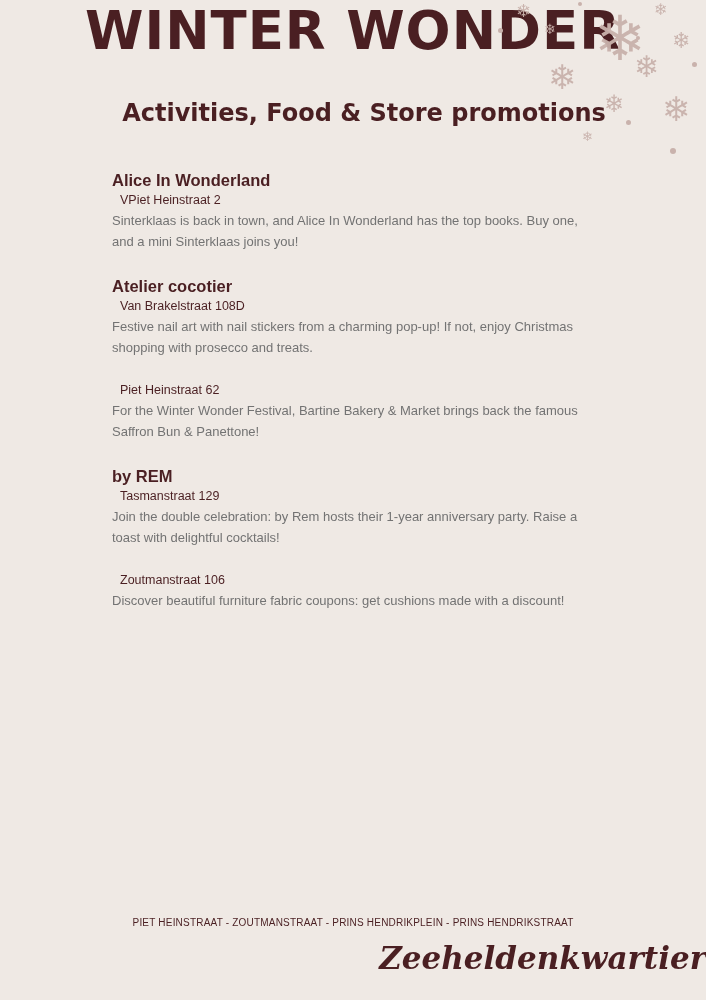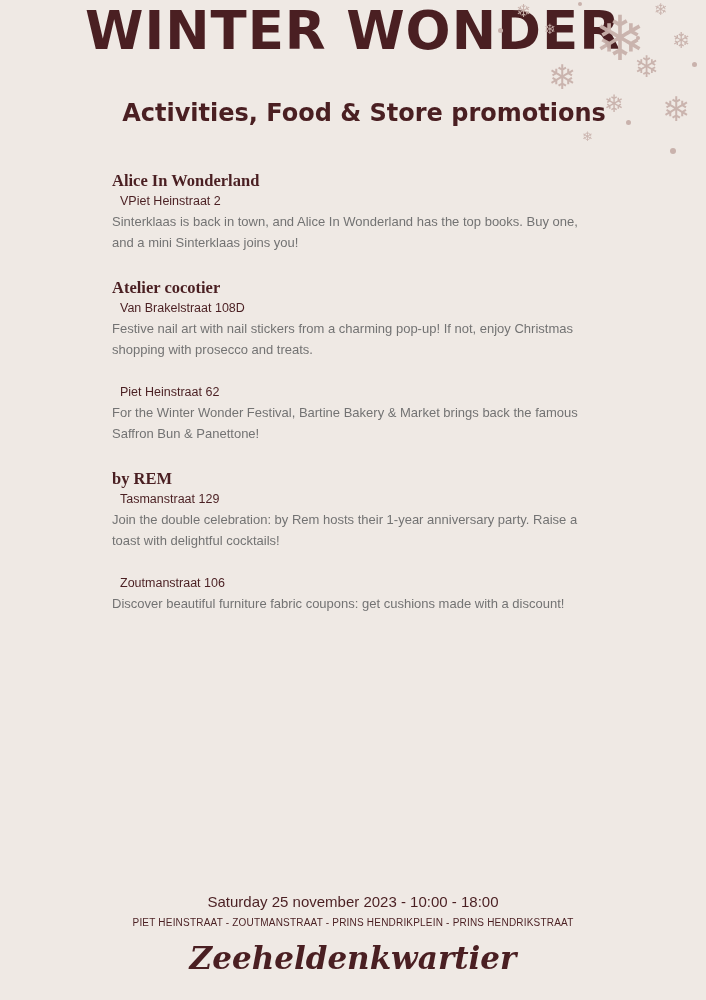--- a/index.html
+++ b/index.html
@@ -74,21 +74,21 @@
   .entry {
     padding: 0 112px 0 112px;
     margin-bottom: 25px;
   }
 
   .entry-name {
     font-size: 16.5px;
     font-weight: bold;
     color: #4A1F22;
     margin: 0 0 3px 0;
-    font-family: Liberation Serif, serif;
+    font-family: Liberation Sans, sans-serif;
   }
 
   .entry-address {
     font-size: 12.5px;
     color: #4A1F22;
     margin: 0 0 3px 8px;
     font-family: "Liberation Sans", sans-serif;
   }
 
   .entry-desc {
@@ -122,20 +122,21 @@
   }
 
   .logo {
     font-size: 31px;
     font-family: "DejaVu Serif", serif;
     font-style: italic;
     font-weight: bold;
     color: #4A1F22;
     margin: 0;
     padding-bottom: 6px;
+    text-align: right;
   }
 </style>
 </head>
 <body>
 
 <div class="poster">
 
   <div class="snow-cluster">
     <span class="snow" style="left:108px; top:8px; font-size:62px;">❄</span>
     <span class="snow" style="left:30px; top:2px; font-size:18px;">❄</span>
@@ -178,18 +179,17 @@
       <p class="entry-address">Tasmanstraat 129</p>
       <p class="entry-desc">Join the double celebration: by Rem hosts their 1-year anniversary party. Raise a toast with delightful cocktails!</p>
     </li>
     <li class="entry">
       <p class="entry-address">Zoutmanstraat 106</p>
       <p class="entry-desc">Discover beautiful furniture fabric coupons: get cushions made with a discount!</p>
     </li>
   </ul>
 
   <div class="footer">
-    <p class="footer-datetime">Saturday 25 november 2023 - 10:00 - 18:00</p>
     <p class="footer-streets">PIET HEINSTRAAT - ZOUTMANSTRAAT - PRINS HENDRIKPLEIN - PRINS HENDRIKSTRAAT</p>
     <p class="logo">Zeeheldenkwartier</p>
   </div>
 
 </div>
 
 </body></html>

